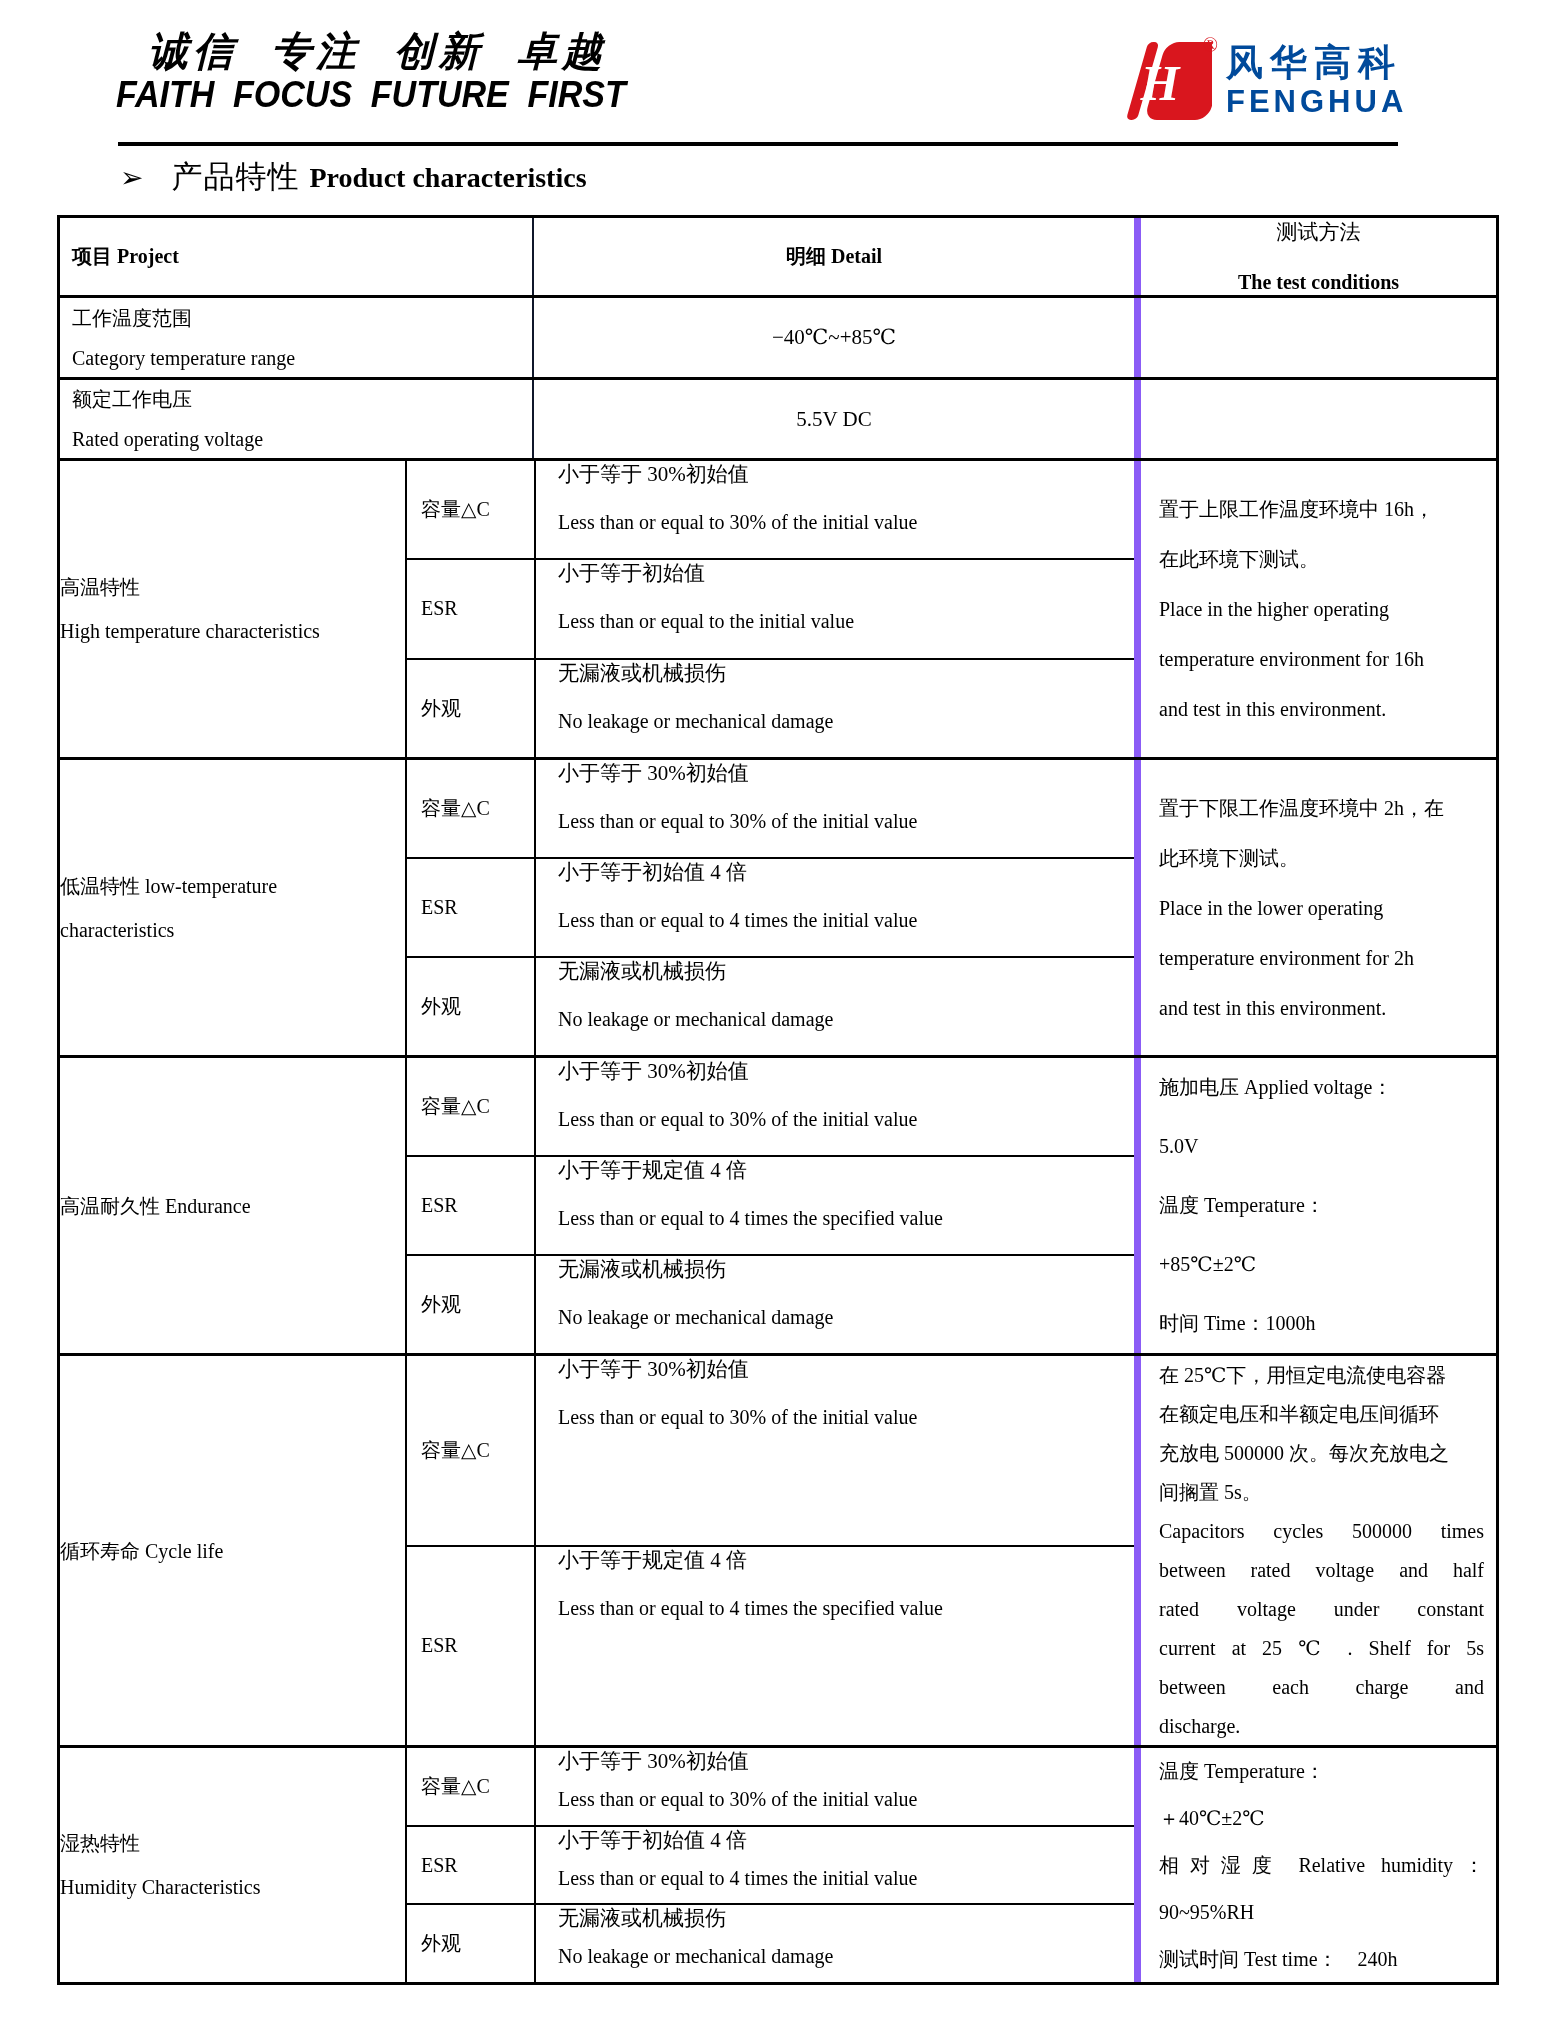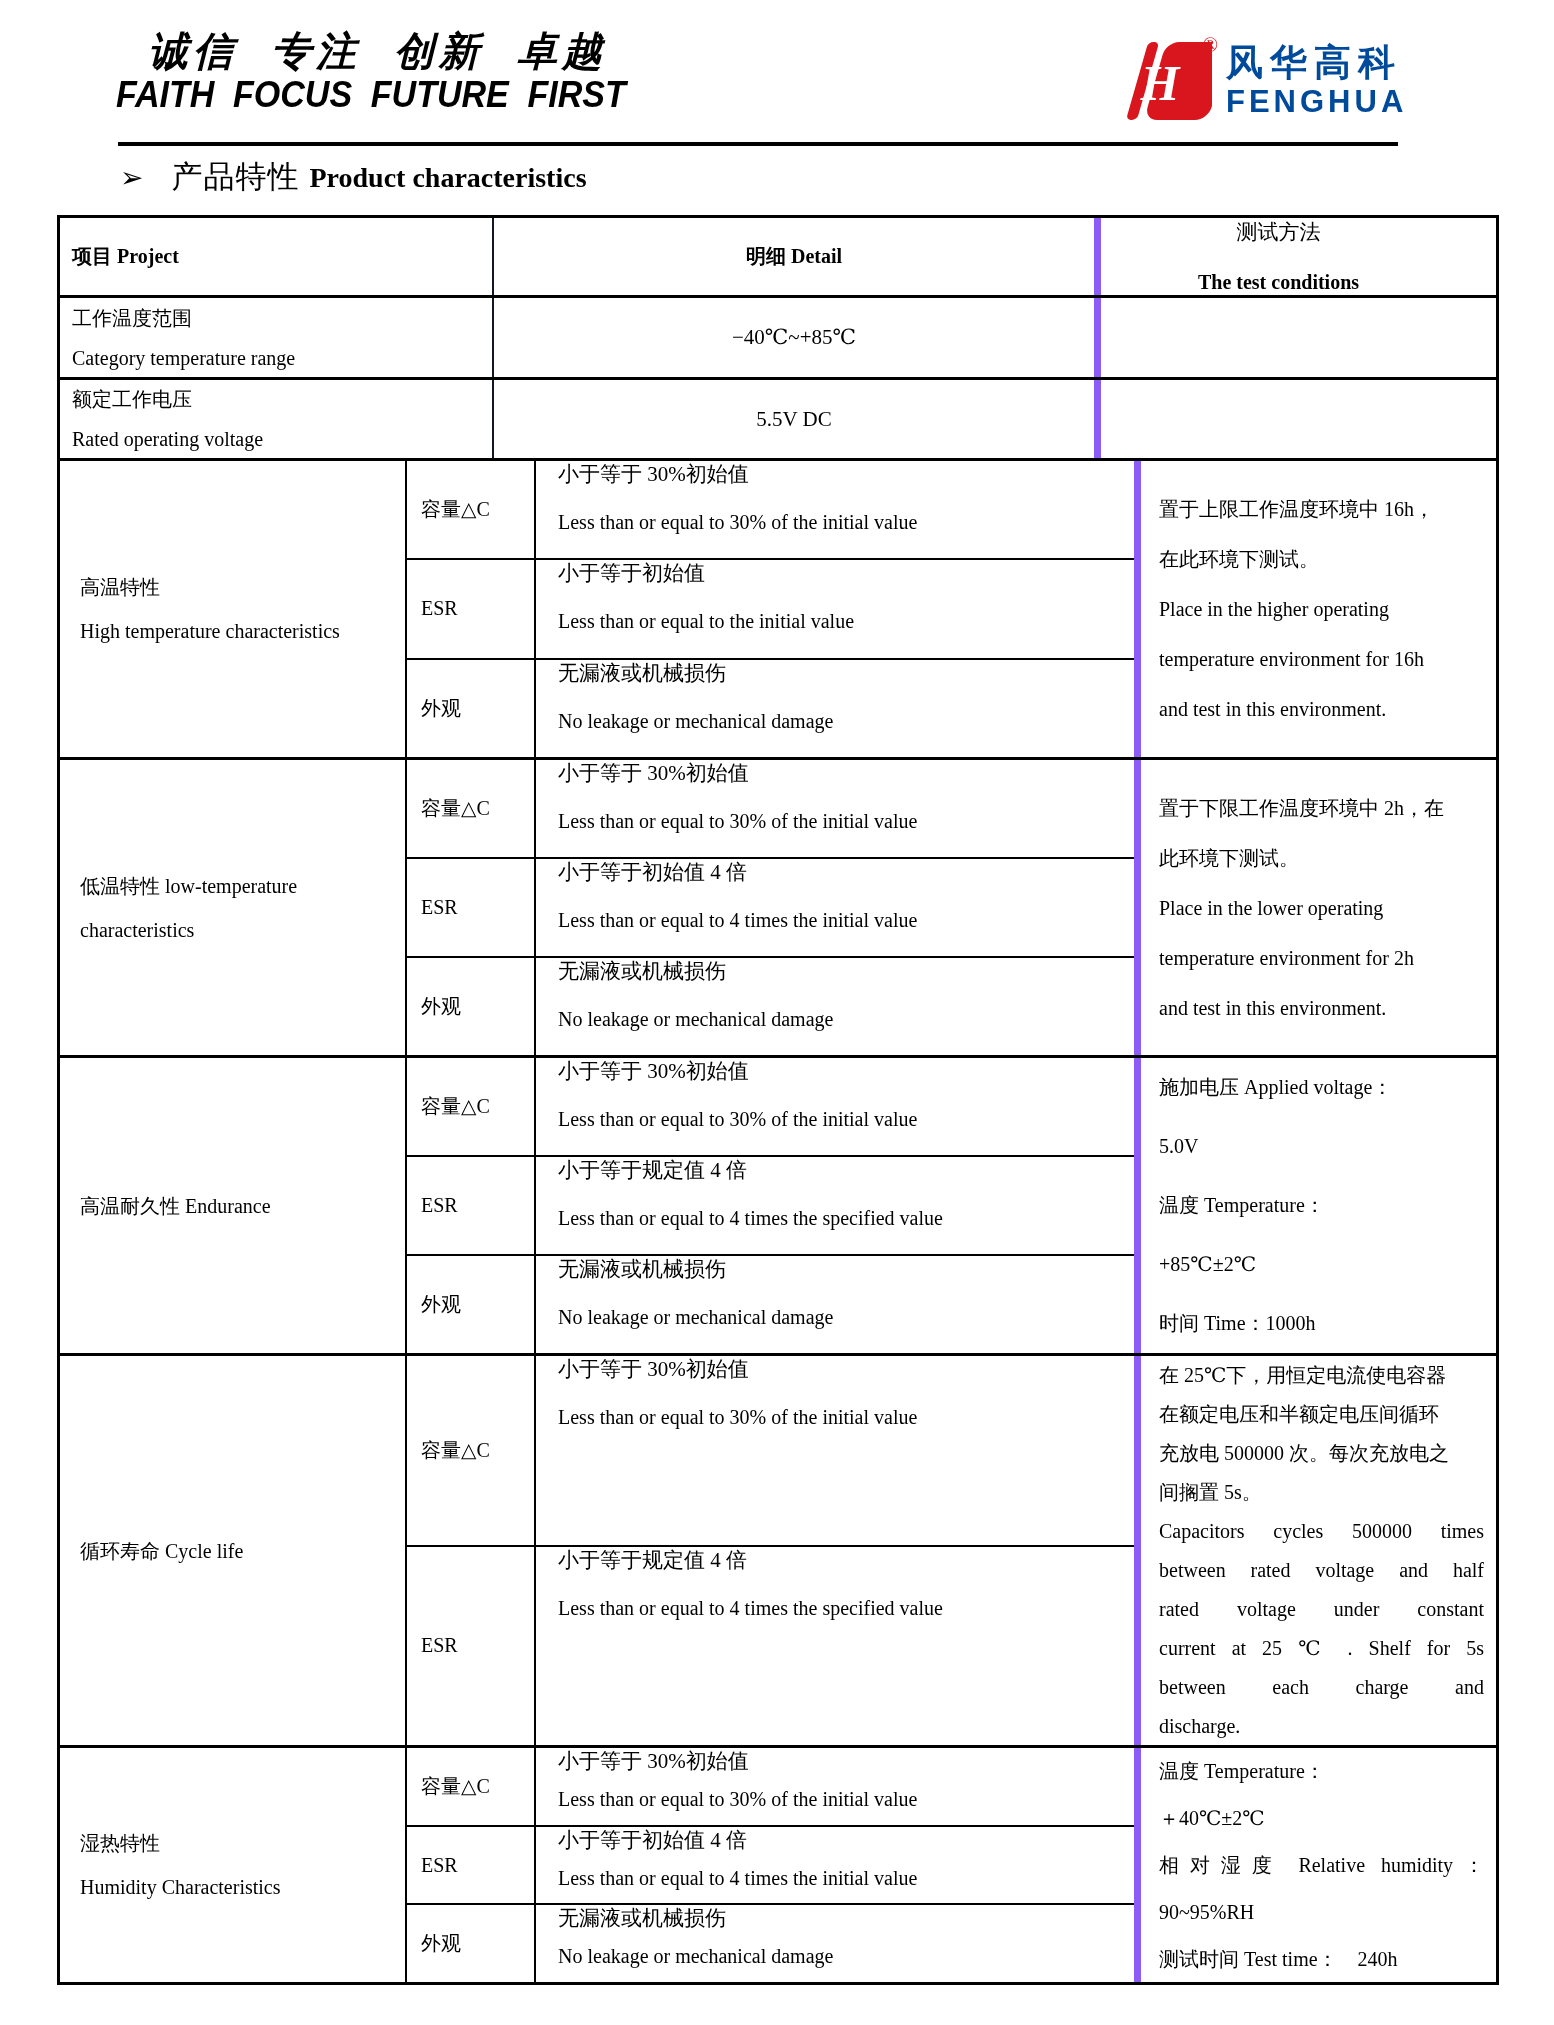--- a/index.html
+++ b/index.html
@@ -45,41 +45,41 @@
   .sec-en { font-size:28px; font-weight:700; margin-left:10px; }
   
   .tbl {
     position:absolute; left:57px; top:215px; width:1442px;
     border:3px solid #000; background:#fff; font-size:20px;
   }
   .trow { display:flex; width:100%; border-top:3px solid #000; }
   .trow.first { border-top:none; }
   .cell { flex:none; }
   
-  .c-proj  { width:432px; }
+  .c-proj  { width:472px; }
   .c-name  { width:345px; }
   .c-mid   { width:729px; border-left:2px solid #000; display:flex; flex-direction:column; }
   .c-det   { width:602px; border-left:2px solid #0f172a; }
   .c-test  { width:362px; border-left:7px solid #8b5cf6; }
   
   .hrow { height:77px; align-items:stretch; }
   .hcell { display:flex; flex-direction:column; justify-content:center; }
   .h-proj { padding-left:12px; font-weight:700; }
   .h-det  { align-items:center; font-weight:700; }
   .h-test { align-items:center; }
   .h-test .l1 { font-size:21px; line-height:34px; }
   .h-test .l2 { font-weight:700; line-height:34px;margin-top:16px; }
   
   .srow-1 { height:82px; }
   .srow-2 { height:81px; }
   .s-name { display:flex; flex-direction:column; justify-content:center; gap:14px; padding-left:12px; }
   .s-name div { line-height:26px; }
   .s-det  { display:flex; align-items:center; justify-content:center; font-size:21px; }
   
-  .crow .c-name { display:flex; flex-direction:column; justify-content:center; padding:0 10px 0 20px; line-height:44px; }
+  .crow .c-name { display:flex; flex-direction:column; justify-content:center; padding:0 10px 0 0; line-height:44px; }
   .crow.stack .nm-cn { display:block; }
   .sub { display:flex; flex:1; border-top:2px solid #000; }
   .sub.firstsub { border-top:none; }
   .p-cell { width:127px; flex:none; display:flex; align-items:center; padding-left:14px; }
   .d-cell {
     width:544px; flex:none; border-left:2px solid #000;
     display:flex; flex-direction:column; justify-content:flex-start; gap:22px; padding-left:22px;
   }
   .d-cell .dcn { font-size:21px; line-height:26px; }
   .d-cell .den { font-size:20px; line-height:26px; }

